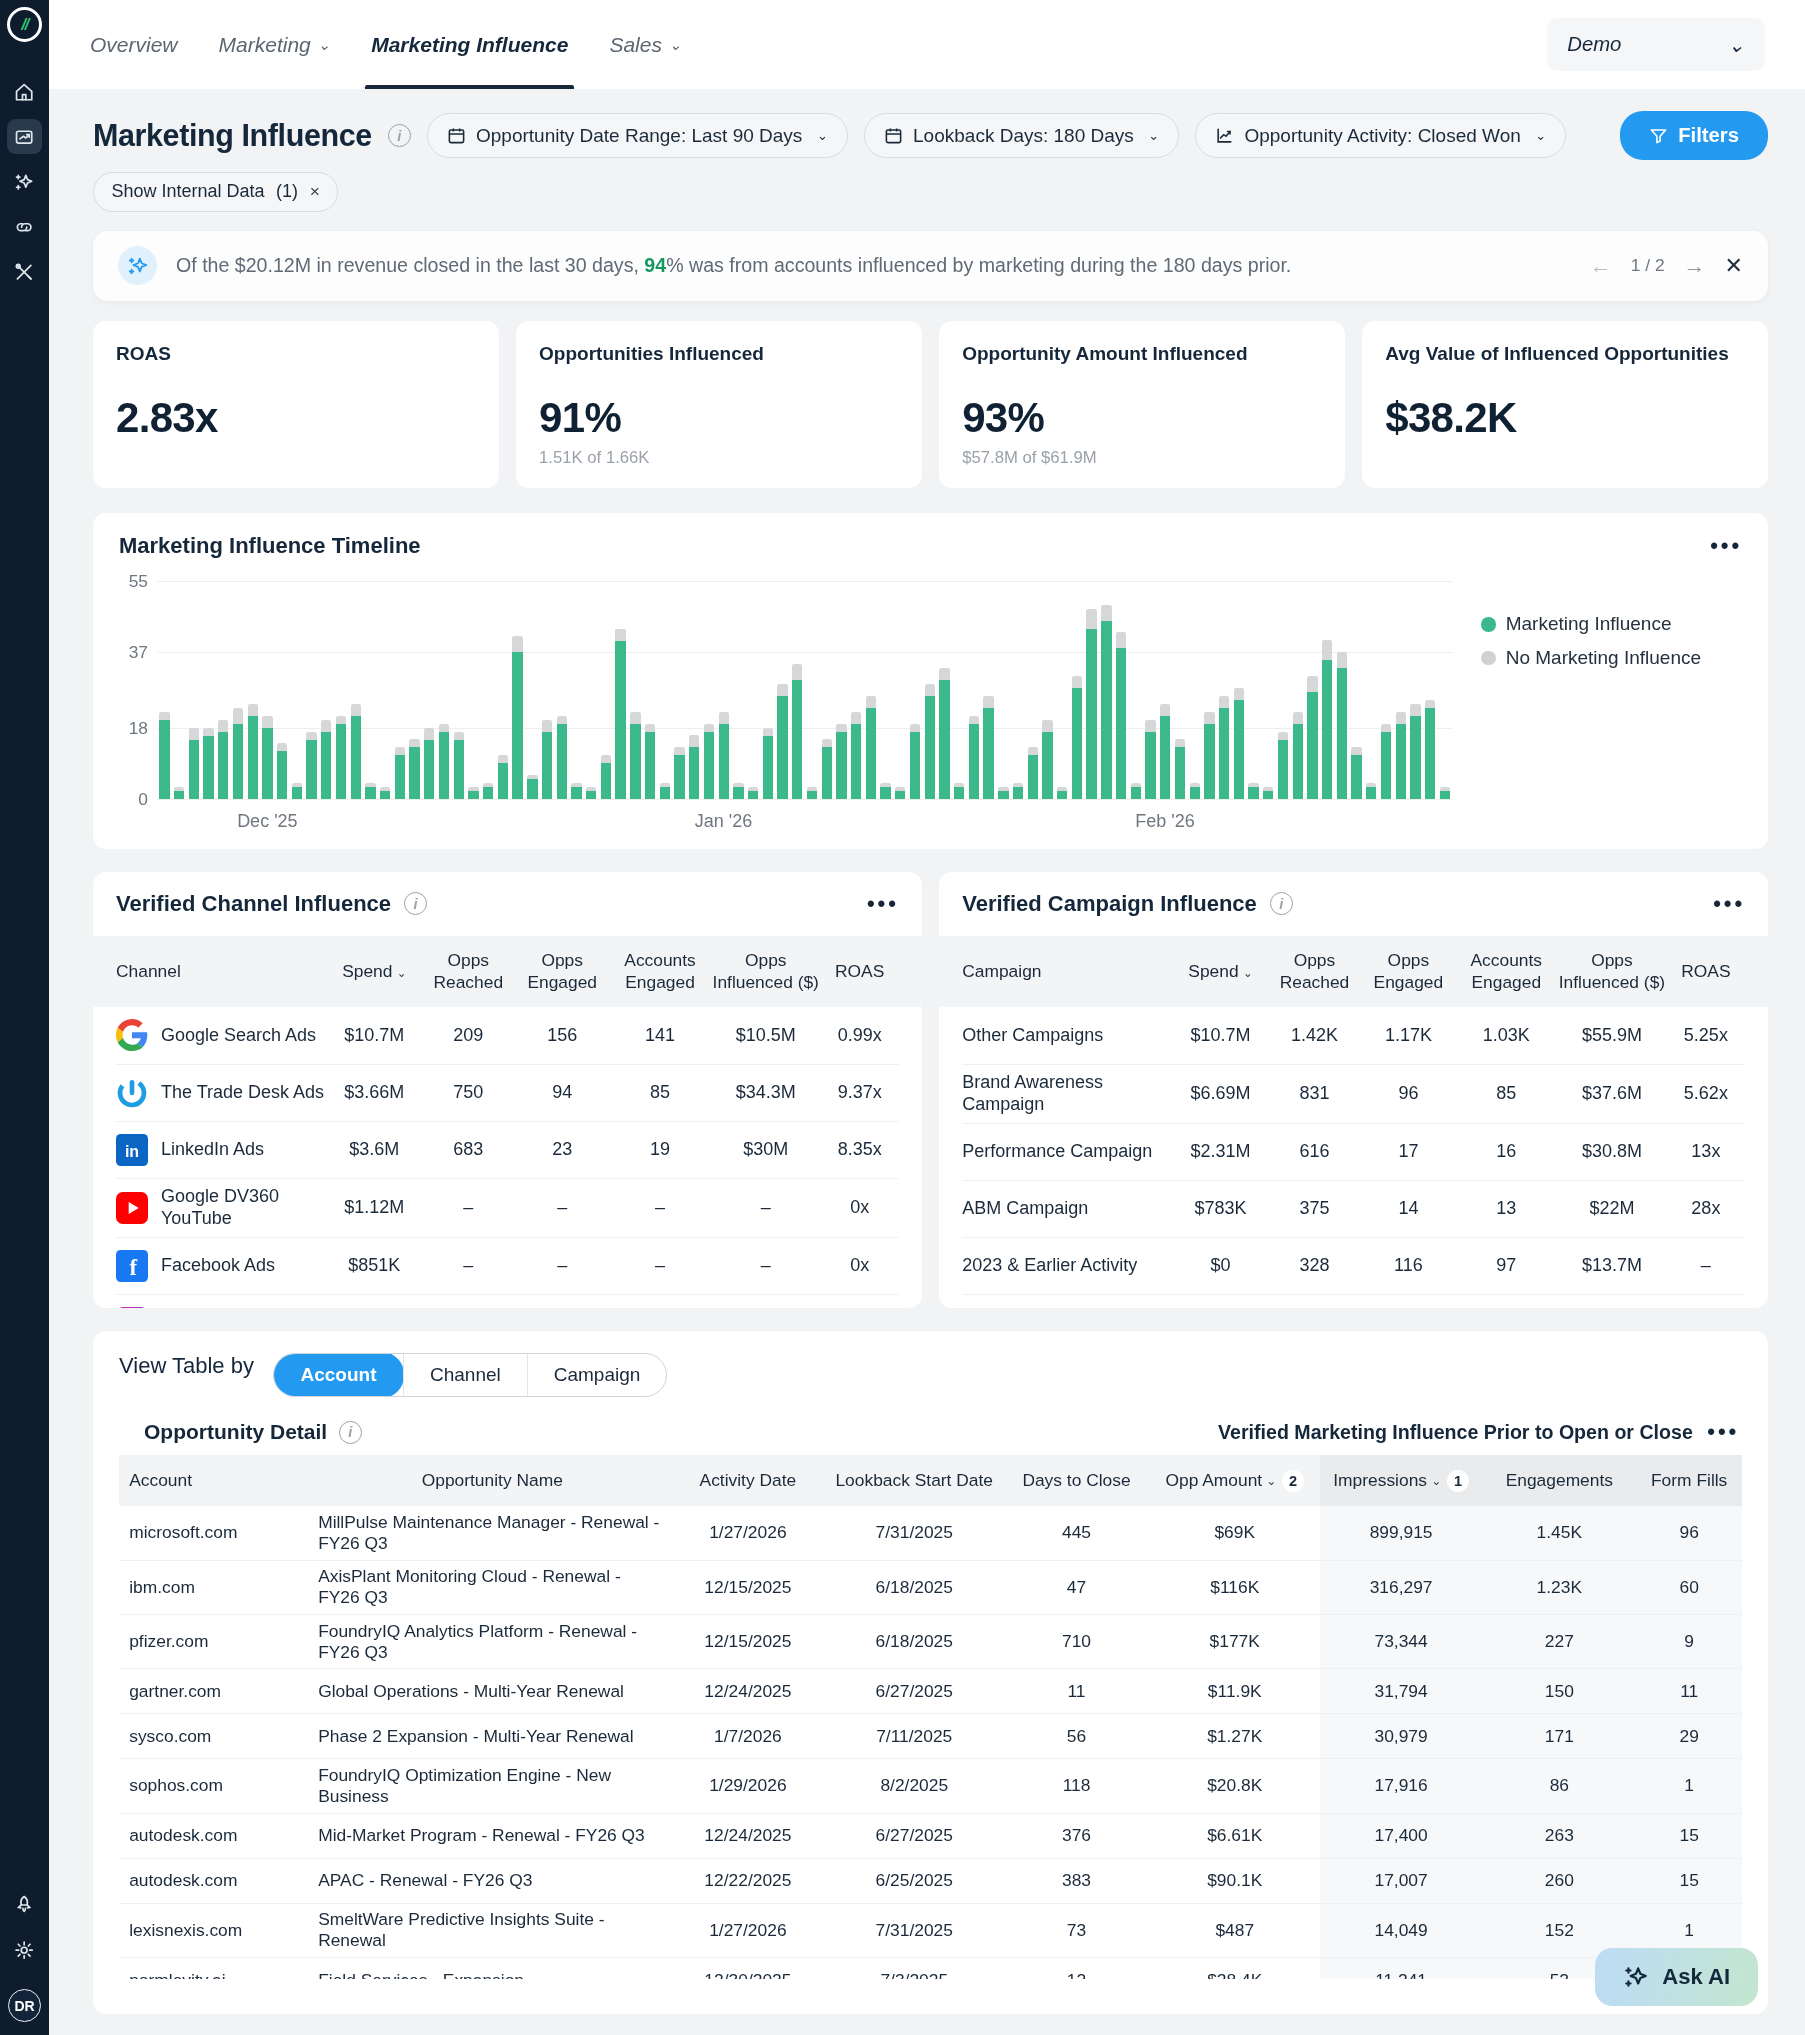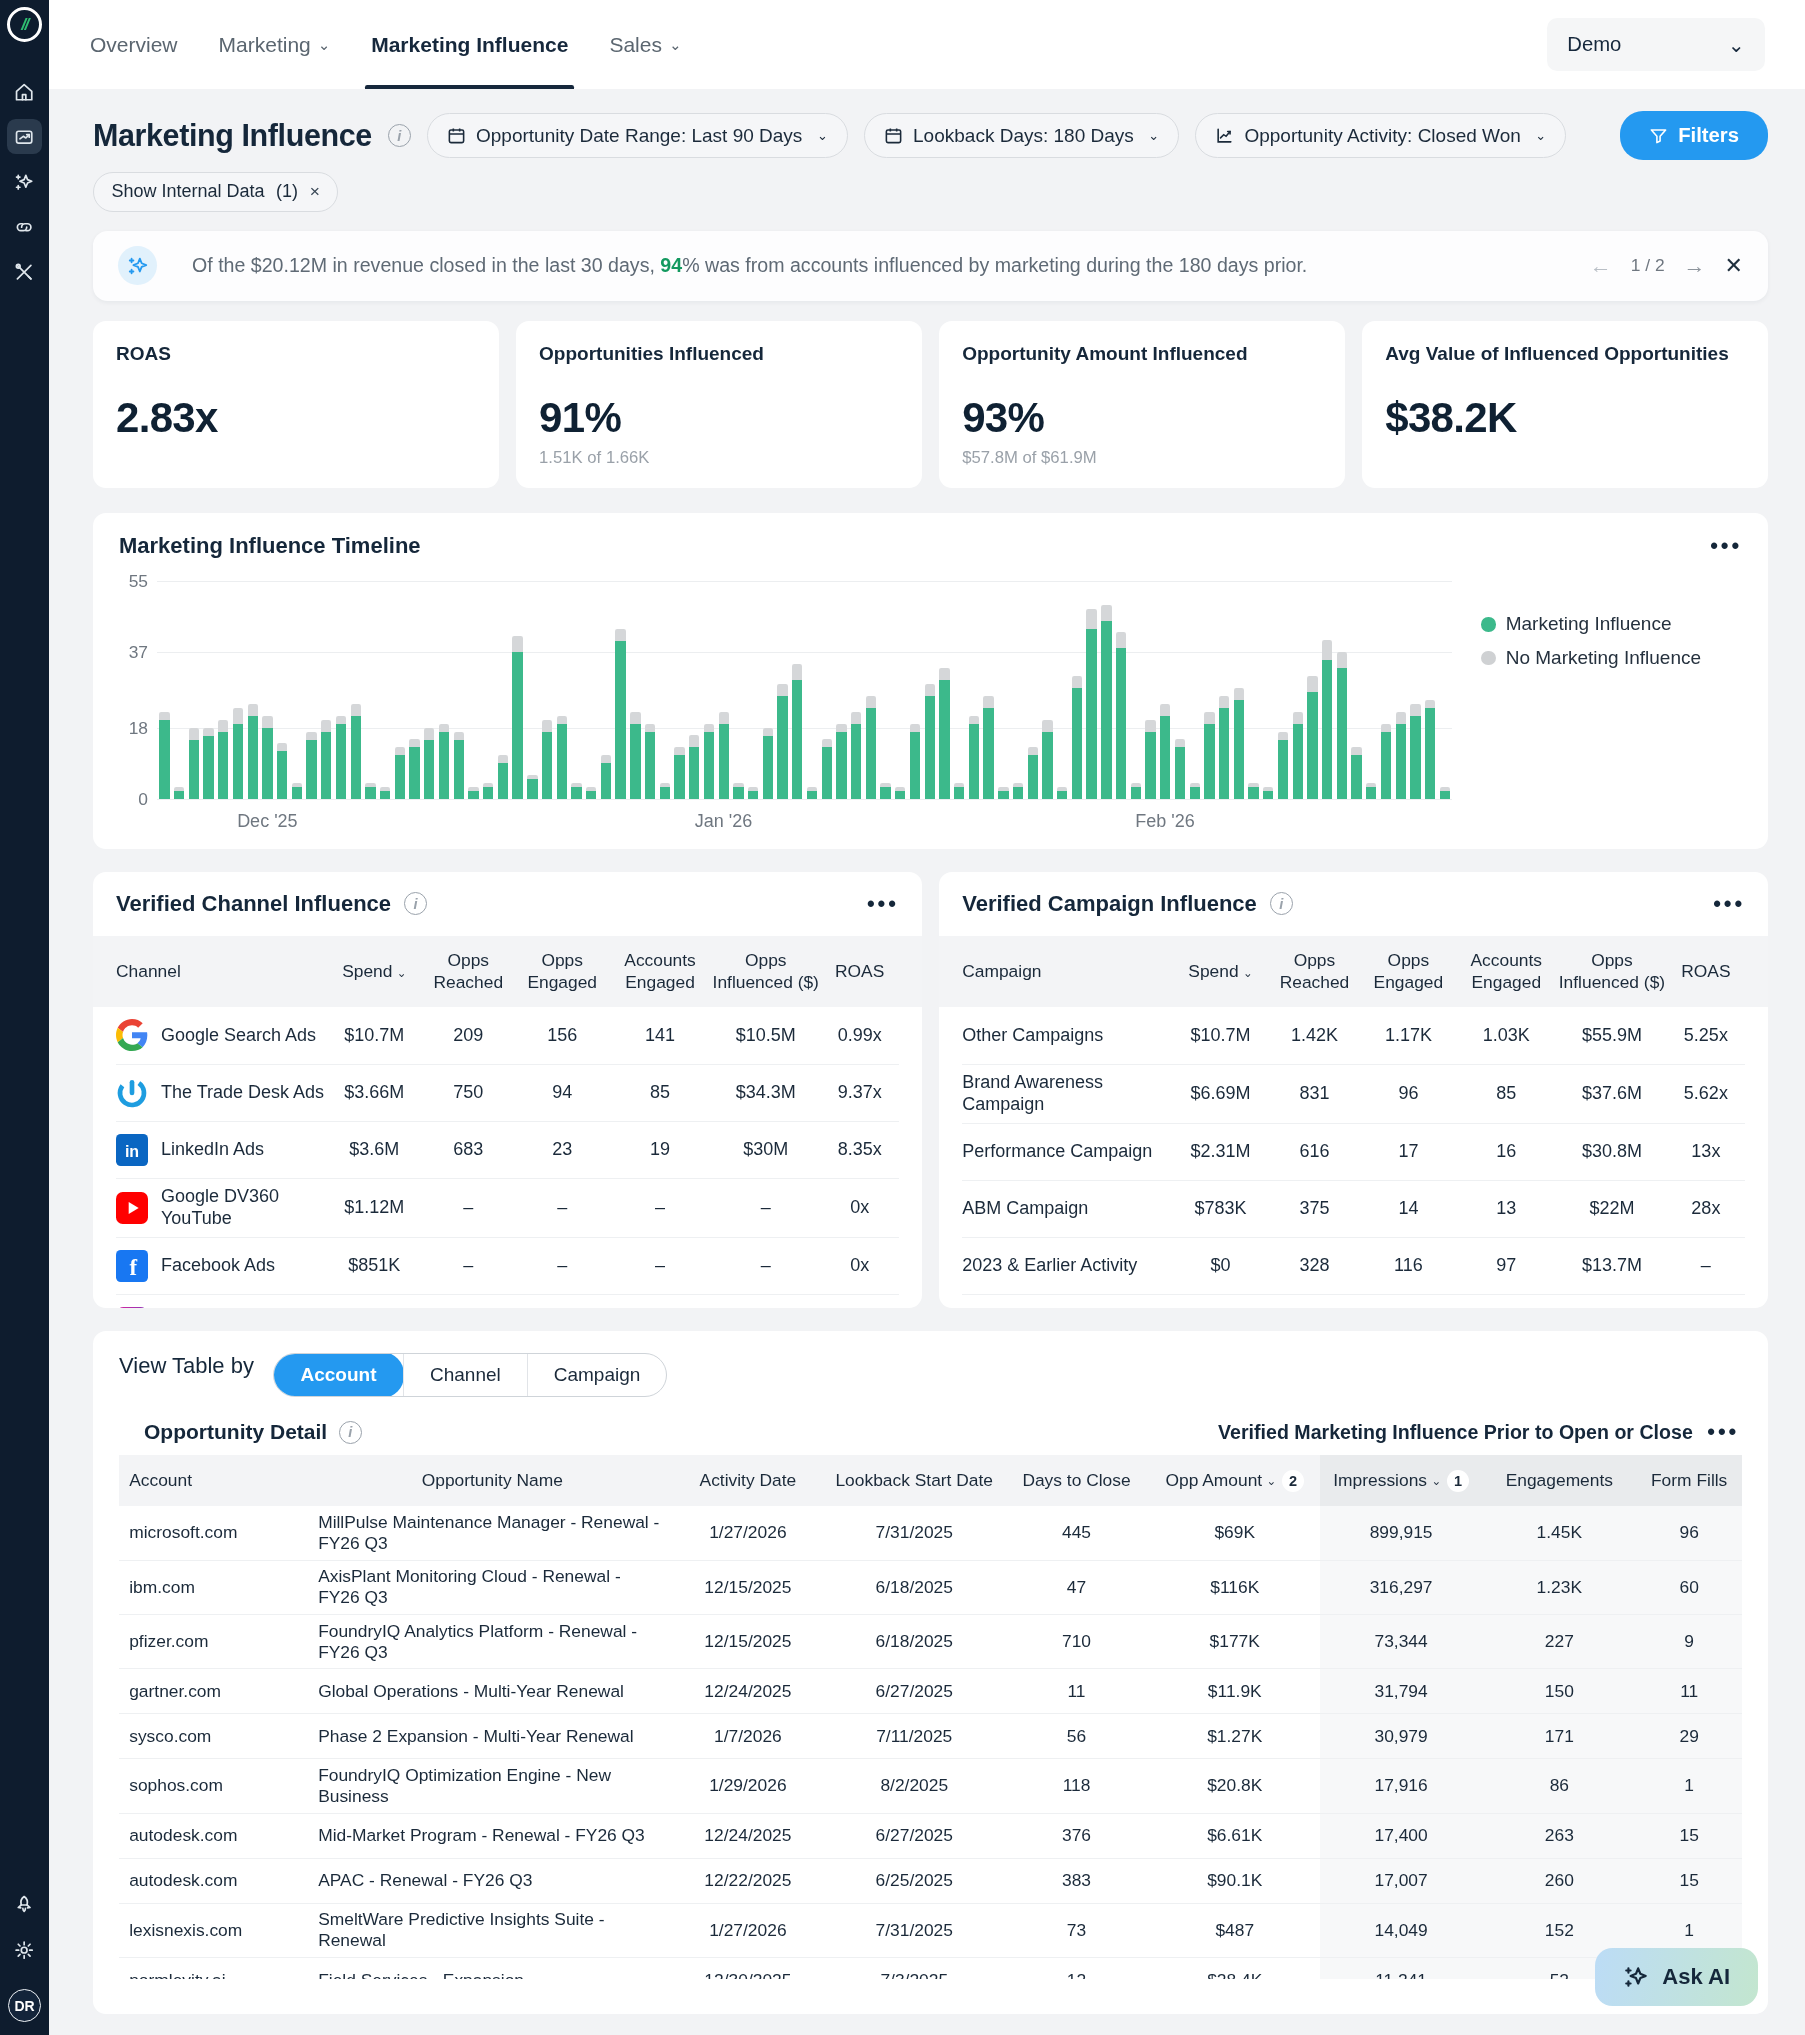--- a/index.html
+++ b/index.html
@@ -34,21 +34,21 @@
   .side-spacer { flex:1; }
   .avatar {
     width:33px; height:33px; border-radius:50%;
     background:#13243a; border:1.5px solid #eef2f6;
     color:#ffffff; font-weight:bold; font-size:14px;
     display:flex; align-items:center; justify-content:center; margin-top:11.6px;
   }
   
   .topbar {
     margin-left:49px; height:89px; background:#ffffff;
-    display:flex; align-items:stretch; padding:0 41px; gap:41px;
+    display:flex; align-items:stretch; padding:0 41px; gap:41px;font-style:italic;
   }
   .nav-item {
     display:flex; align-items:center; gap:7.3px;
     font-size:21px; color:#5b6670; cursor:pointer; position:relative;
   }
   .nav-item .chev { font-size:14.5px; color:#5b6670; }
   .nav-item.active { color:#16283c; font-weight:bold; }
   .nav-item.active::after {
     content:""; position:absolute; left:-5.8px; right:-5.8px; bottom:0; height:3.6px;
     background:#16283c; border-radius:2.2px 2.2px 0 0;
@@ -86,21 +86,21 @@
   .chip {
     display:flex; align-items:center; gap:11.6px;
     background:#f5f6f8; border:1.5px solid #d9dce0; border-radius:22px;
     padding:8.7px 17.4px; font-size:18px; color:#1b2a3a;
   }
   .chip .x { font-size:17.4px; color:#394756; cursor:pointer; }
   
   .banner {
     margin-top:19px; background:#fdfdfe; border-radius:14.5px;
     box-shadow:0 1.5px 4.4px rgba(20,35,60,.05);
-    display:flex; align-items:center; gap:35px; padding:0 25px; height:70px;
+    display:flex; align-items:center; gap:19px; padding:0 25px; height:70px;
   }
   .banner-ic {
     width:39px; height:39px; border-radius:50%; background:#e1f1fc;
     display:flex; align-items:center; justify-content:center; flex:0 0 auto;
   }
   .banner-ic svg { width:22px; height:22px; }
   .banner-text { font-size:19.6px; color:#5f6a75; }
   .banner-text b.green { color:#13995f; }
   .banner-right { margin-left:auto; display:flex; align-items:center; gap:19px; }
   .pager-arrow { font-size:22px; color:#b9bfc6; cursor:pointer; }

